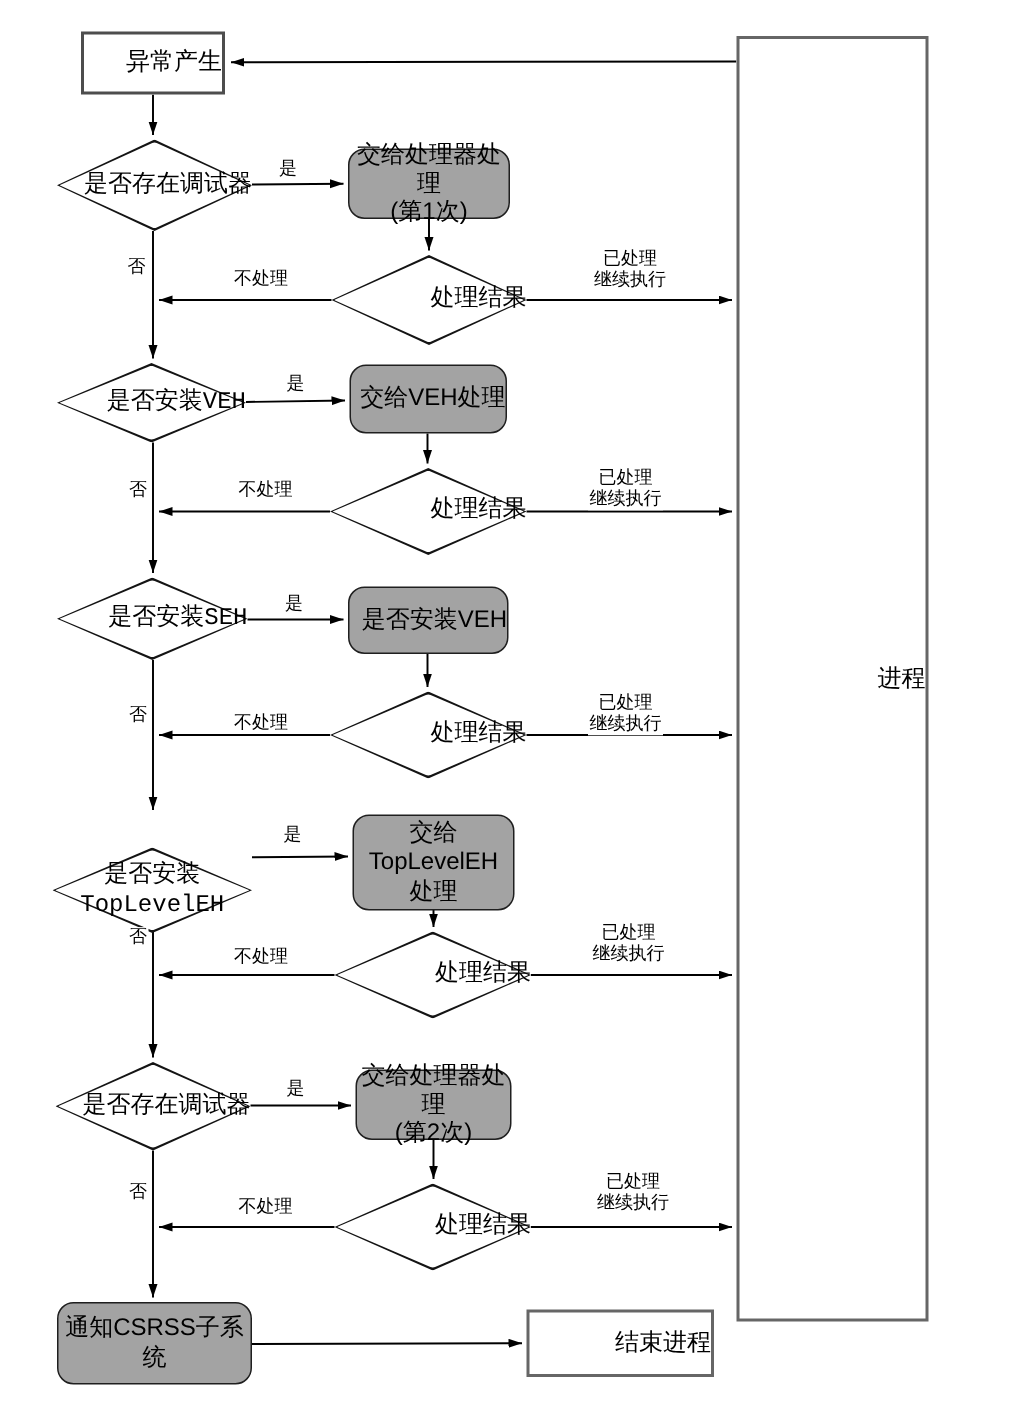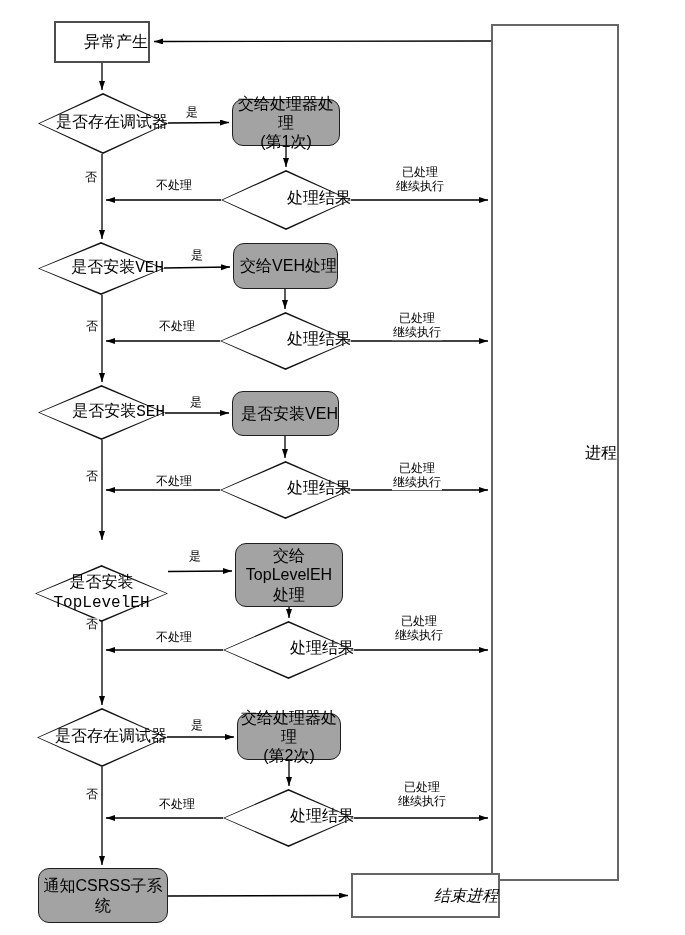--- a/index.html
+++ b/index.html
@@ -90,21 +90,21 @@
   </div>
 
   <div class="node rect gray" style="left:491px;top:7px;width:128px;height:857px;margin-top:17px;">
     <span>进程</span>
   </div>
 
   <div class="node rounded" style="left:38px;top:868px;width:130px;height:55px;">
     <span>通知CSRSS子系统</span>
   </div>
 
-  <div class="node rect gray" style="left:351px;top:873px;width:149px;height:45px;font-style:italic;">
+  <div class="node rect gray" style="left:351px;top:873px;width:125px;height:45px;">
     <span>结束进程</span>
   </div>
 
   <div class="node diamond" style="left:38px;top:93px;width:130px;height:61px;">
     <span>是否存在调试器</span>
   </div>
   <div class="node rounded" style="left:232px;top:99px;width:108px;height:47px;">
     <span>交给处理器处理
 (第1次)</span>
   </div>

